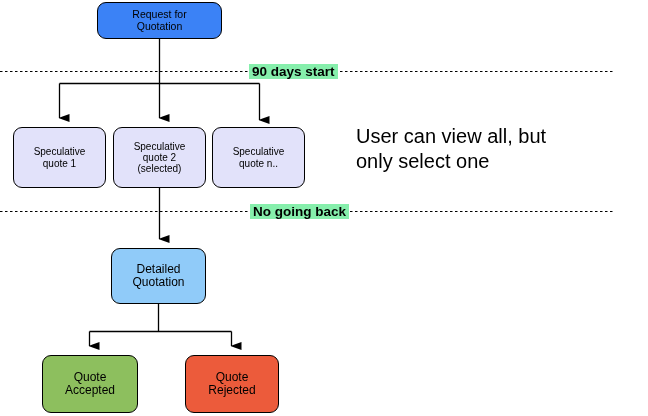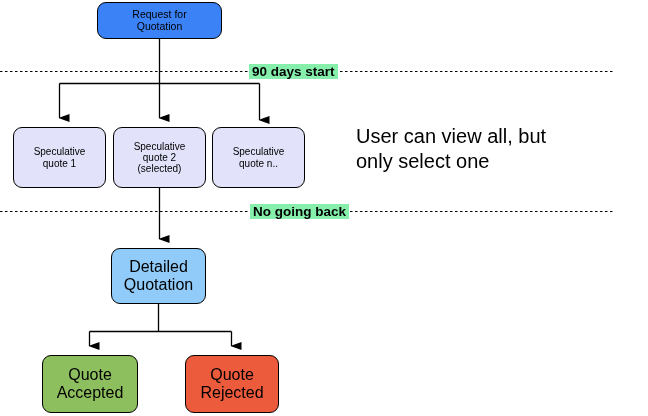--- a/index.html
+++ b/index.html
@@ -53,27 +53,27 @@
   }
   .node-spec-1 { left: 13px; }
   .node-spec-2 { left: 113px; }
   .node-spec-3 { left: 212px; }
   .node-detail {
     left: 111px;
     top: 248px;
     width: 95px;
     height: 56px;
     background: #90cbf9;
-    font-size: 16px;
+    font-size: 12px;
   }
   .node-outcome {
     top: 355px;
     width: 96px;
     height: 58px;
-    font-size: 16px;
+    font-size: 12px;
   }
   .node-accepted {
     left: 42px;
     background: #8dbf5e;
   }
   .node-rejected {
     left: 185px;
     width: 94px;
     background: #ec5b3b;
   }

